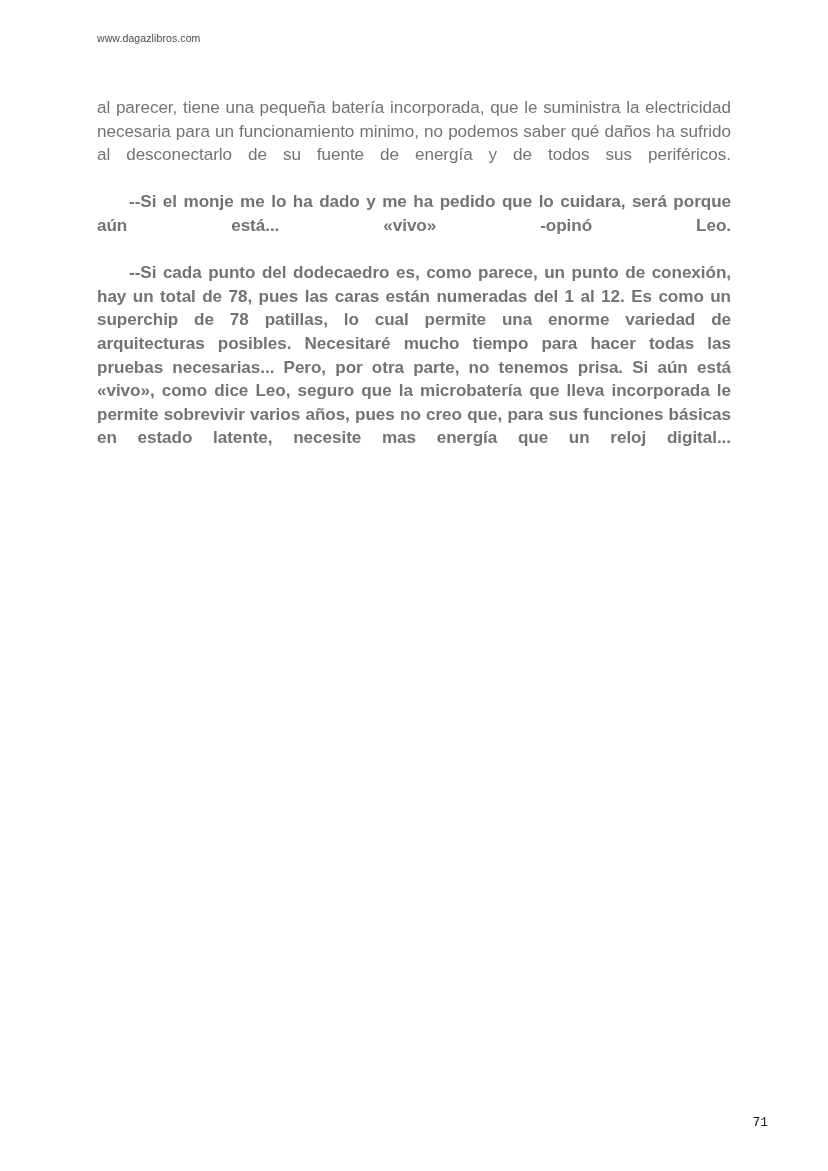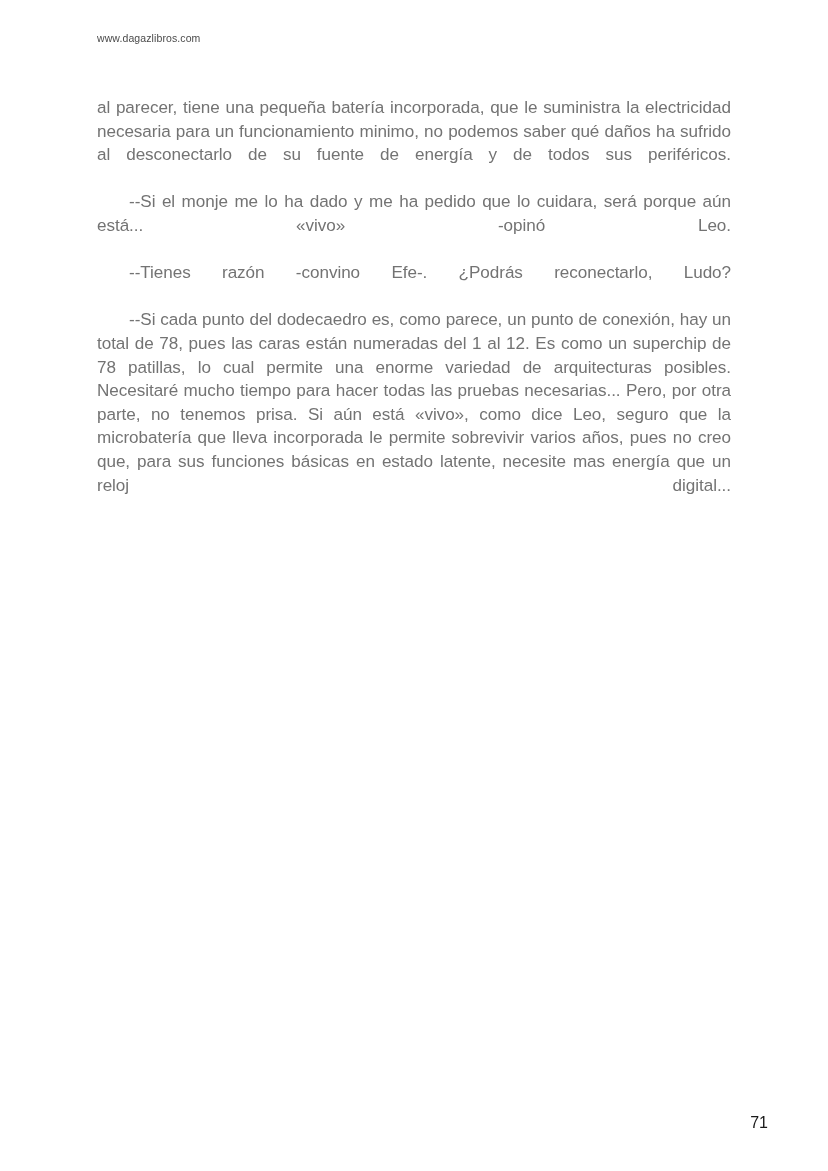--- a/index.html
+++ b/index.html
@@ -38,46 +38,47 @@
     line-height: 23.6px;
     color: #737373;
     text-align: justify;
     text-justify: inter-word;
     -webkit-hyphens: none;
     hyphens: none;
     letter-spacing: -0.05px;
   }
   .body-paragraph.indented {
     text-indent: 32px;
+    font-weight: bold;
   }
   
   .body-paragraph::after {
     content: "";
     display: inline-block;
     width: 100%;
   }
   .page-number {
     position: absolute;
     right: 97px;
     top: 1116px;
-    font-size: 16px;
+    font-size: 13px;
     line-height: 14px;
     color: #1a1a1a;
     text-align: center;
+    font-family: Liberation Mono, monospace;
   }
 </style>
 </head>
 <body>
 
 <div class="page">
 
   <div class="site-header">www.dagazlibros.com</div>
 
   <div class="text-column">
     <p class="body-paragraph">al parecer, tiene una pequeña batería incorporada, que le suministra la electricidad necesaria para un funcionamiento minimo, no podemos saber qué daños ha sufrido al desconectarlo de su fuente de energía y de todos sus periféricos.</p>
     <p class="body-paragraph indented">--Si el monje me lo ha dado y me ha pedido que lo cuidara, será porque aún está... «vivo» -opinó Leo.</p>
-    <p class="body-paragraph indented">--Tienes razón -convino Efe-. ¿Podrás reconectarlo, Ludo?</p>
     <p class="body-paragraph indented">--Si cada punto del dodecaedro es, como parece, un punto de conexión, hay un total de 78, pues las caras están numeradas del 1 al 12. Es como un superchip de 78 patillas, lo cual permite una enorme variedad de arquitecturas posibles. Necesitaré mucho tiempo para hacer todas las pruebas necesarias... Pero, por otra parte, no tenemos prisa. Si aún está «vivo», como dice Leo, seguro que la microbatería que lleva incorporada le permite sobrevivir varios años, pues no creo que, para sus funciones básicas en estado latente, necesite mas energía que un reloj digital...</p>
   </div>
 
   <div class="page-number">71</div>
 
 </div>
 
 </body></html>

